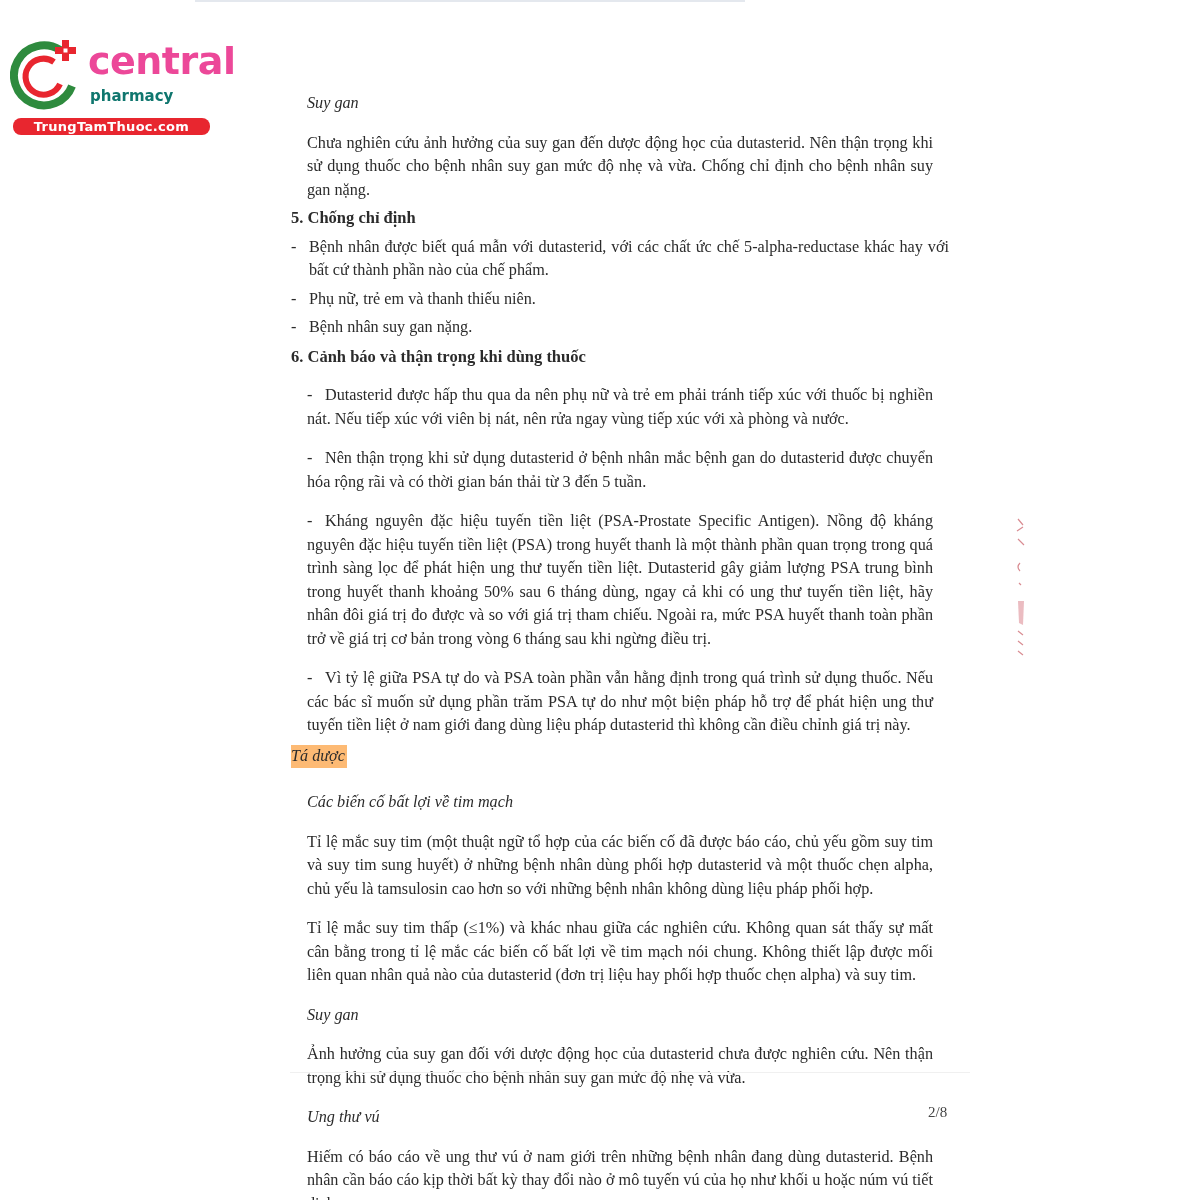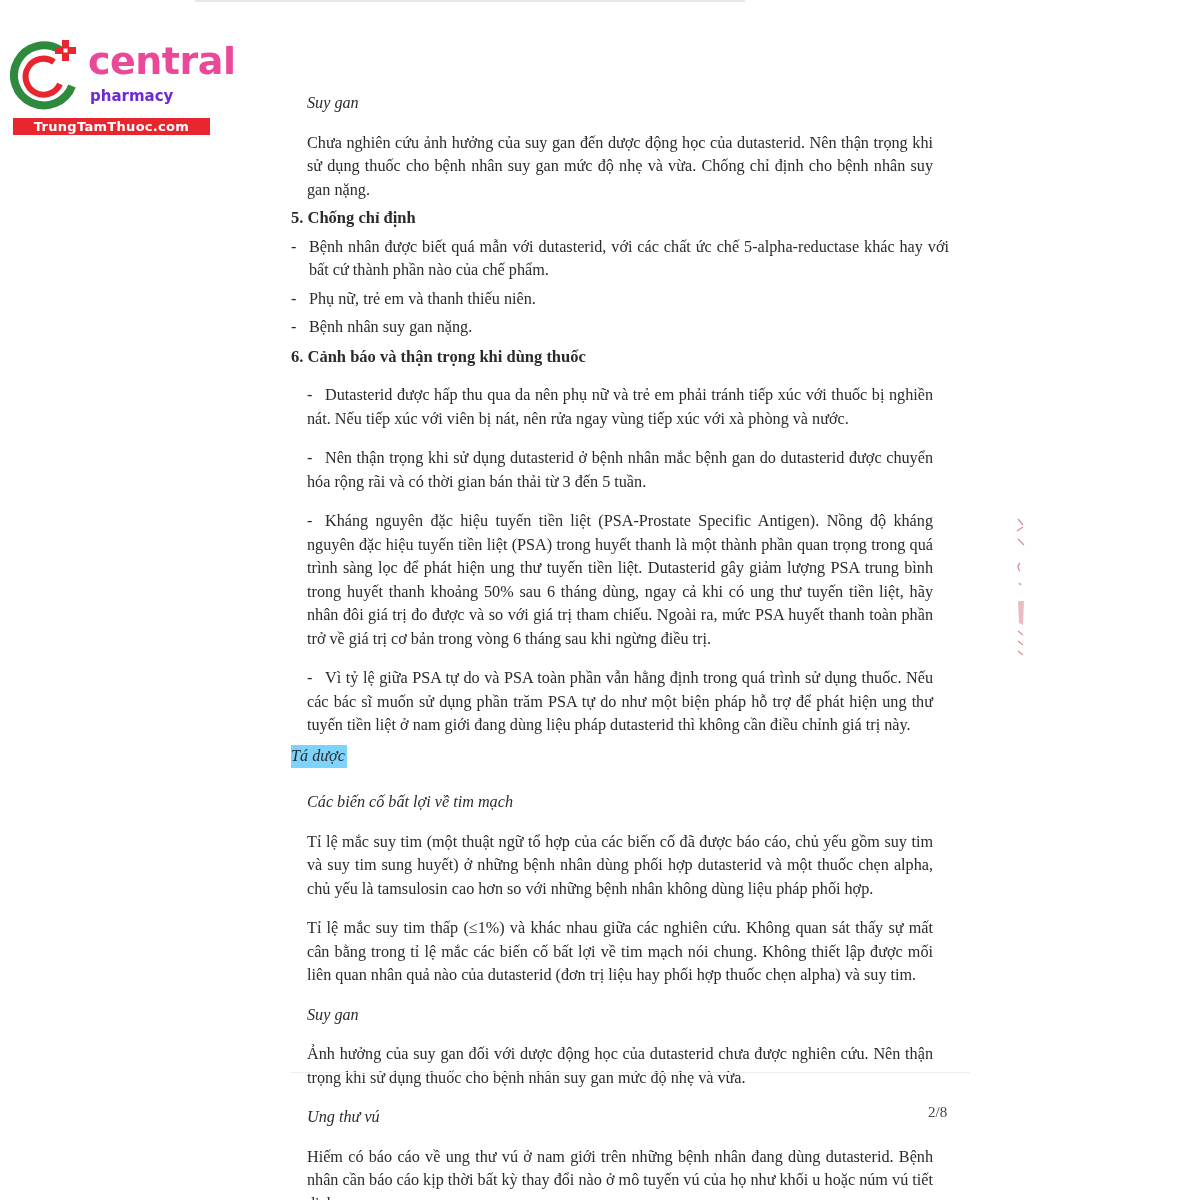--- a/index.html
+++ b/index.html
@@ -49,30 +49,30 @@
       color: #ec4899;
       line-height: 1;
     }
     .logo-sub {
       position: absolute;
       left: 80px;
       top: 51px;
       font-family: "DejaVu Sans", "Liberation Sans", sans-serif;
       font-weight: bold;
       font-size: 15px;
-      color: #6d28d9;
+      color: #0f766e;
       line-height: 1;
     }
     .logo-url {
       position: absolute;
       left: 3px;
       top: 80px;
       width: 197px;
       height: 17px;
-      border-radius: 0;
+      border-radius: 8px;
       background: #e8262f;
       color: #ffffff;
       font-family: "DejaVu Sans", "Liberation Sans", sans-serif;
       font-weight: bold;
       font-size: 13px;
       line-height: 17px;
       text-align: center;
       letter-spacing: 0.3px;
     }
 
@@ -113,21 +113,21 @@
     }
     .dash-para {
       margin-bottom: 5px !important;
       text-indent: 0;
     }
     .dash-inline {
       display: inline-block;
       width: 18px;
     }
     .hl {
-      background: #7dd3fc;
+      background: #fdba74;
     }
     .hl-head {
       font-style: italic;
       display: inline-block;
       padding: 0 2px 0 0;
       margin: 2px 0 7px 0;
     }
     .hl-block {
       font-style: italic;
       font-weight: bold;

